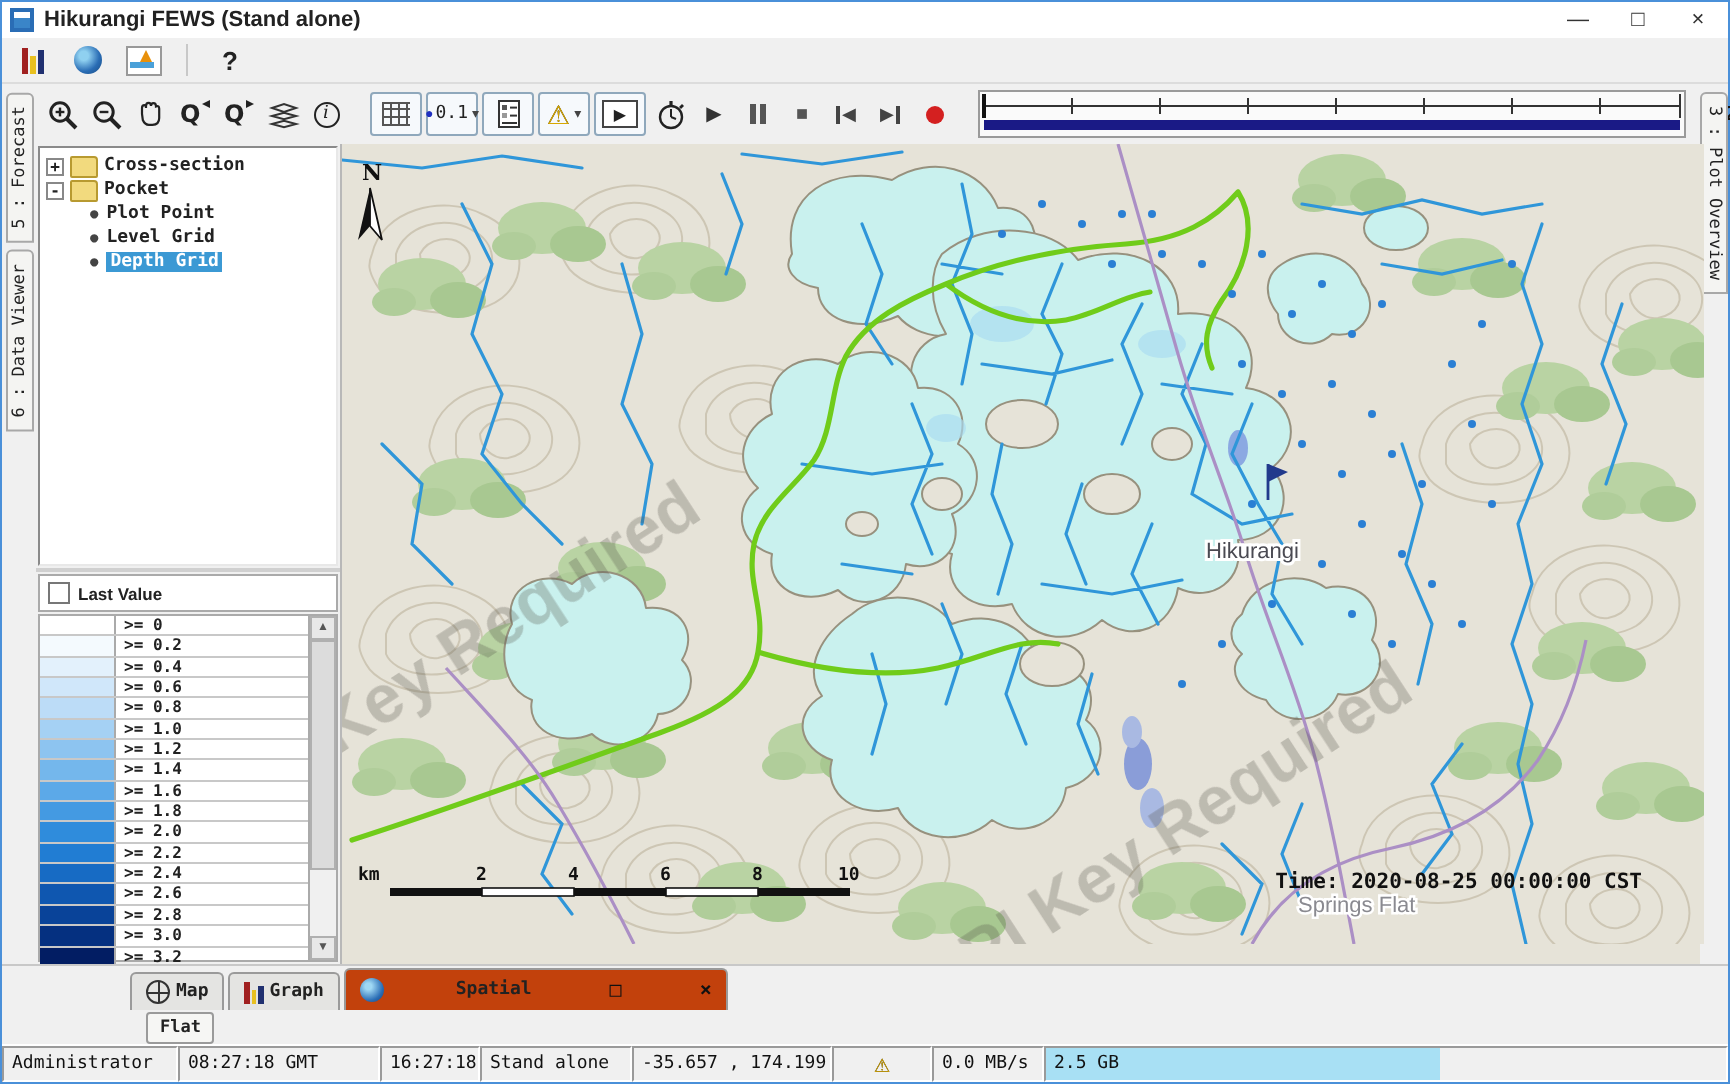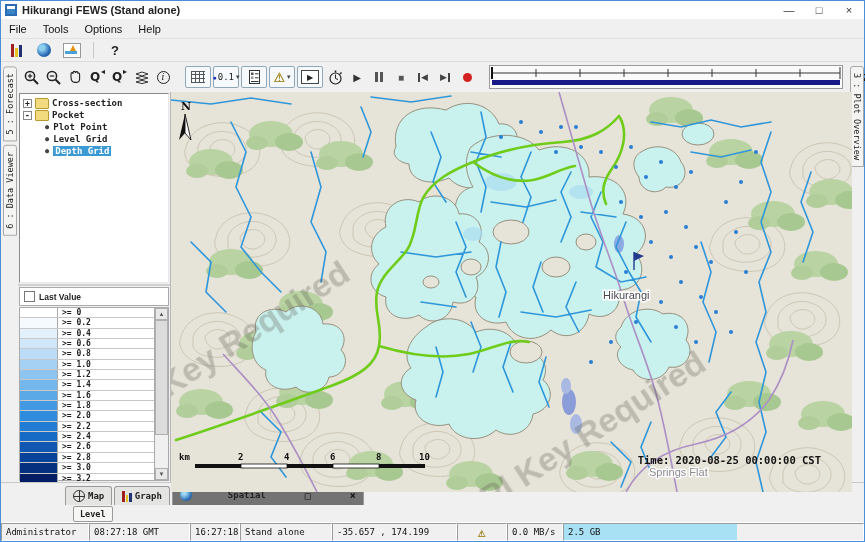--- a/index.html
+++ b/index.html
@@ -93,21 +93,21 @@
   .scroll-btn{width:13px;height:12px;background:#e8e8e8;border:1px solid #b0b0b0;font-size:6px;color:#555;display:flex;align-items:center;justify-content:center;box-sizing:border-box;}
   .scroll-track{flex:1;width:13px;position:relative;}
   .scroll-thumb{position:absolute;top:0;left:0;width:13px;height:78%;background:#dcdcdc;border:1px solid #b0b0b0;box-sizing:border-box;}
 
   .map-area{flex:1;position:relative;min-width:0;background:#e6e3d8;}
   .map-area svg{display:block;}
 
   
   .tabbar{height:22px;background:#f0f0f0;display:flex;align-items:flex-end;padding-left:64px;gap:2px;flex:0 0 auto;border-top:1px solid #c8c8c8;}
   .btab{display:flex;align-items:center;gap:3px;height:18px;padding:0 7px;border:1px solid #9a9a9a;border-bottom:none;border-radius:3px 3px 0 0;background:#e4e4e2;font-family:"DejaVu Sans Mono",monospace;font-size:9px;font-weight:bold;color:#222;}
-  .btab.active{background:#737373;height:20px;gap:36px;}
+  .btab.active{background:#c2410c;height:20px;gap:36px;}
   .mini-globe-wire{width:12px;height:12px;border-radius:50%;border:1px solid #333;background:
     linear-gradient(#333,#333) 50% 0/1px 12px no-repeat,
     linear-gradient(#333,#333) 0 50%/12px 1px no-repeat;box-sizing:border-box;}
   .mini-bars{display:flex;align-items:flex-end;gap:1px;height:11px;}
   .mini-bars i{display:block;width:2.5px;}
   .mini-bars i:nth-child(1){height:11px;background:#a02020;}
   .mini-bars i:nth-child(2){height:7px;background:#e8c020;}
   .mini-bars i:nth-child(3){height:9px;background:#203070;}
   .mini-globe-blue{width:12px;height:12px;border-radius:50%;background:radial-gradient(circle at 35% 35%,#9fd8f4 15%,#2a6db5 65%,#173f6e 100%);}
   .tab-ctl{font-size:10px;color:#111;margin-left:3px;}
@@ -128,26 +128,20 @@
   <div class="titlebar">
     <span class="app-icon"></span>
     <span class="title-text">Hikurangi FEWS  (Stand alone)</span>
     <span class="win-controls">
       <span class="win-btn">—</span>
       <span class="win-btn">□</span>
       <span class="win-btn">×</span>
     </span>
   </div>
 
-  <div class="menubar">
-    <span class="menu-item">File</span>
-    <span class="menu-item">Tools</span>
-    <span class="menu-item">Options</span>
-    <span class="menu-item">Help</span>
-  </div>
 
   <div class="toolbar1">
     <span class="tb-btn">
         <span class="bars-icon">
           <i></i>
           <i></i>
           <i></i>
         </span>
       </span>
     <span class="tb-btn">
@@ -591,28 +585,28 @@
       <span>Graph</span>
     </span>
     <span class="btab active">
       <span class="mini-globe-blue"></span>
       <span>Spatial</span>
       <span class="tab-ctl">□</span>
       <span class="tab-ctl">×</span>
     </span>
   </div>
   <div class="logsrow">
-    <span class="logs-btn">Level</span>
+    <span class="logs-btn">Flat</span>
   </div>
 
   <div class="statusbar">
     <span class="seg" style="width:88px">Administrator</span>
     <span class="seg" style="width:101px">08:27:18 GMT</span>
     <span class="seg" style="width:50px">16:27:18 CST</span>
-    <span class="seg" style="width:92px">Stand alone</span>
-    <span class="seg" style="width:125px">-35.657 , 174.199</span>
+    <span class="seg" style="width:76px">Stand alone</span>
+    <span class="seg" style="width:100px">-35.657 , 174.199</span>
     <span class="seg warn-seg" style="width:50px">
         <span class="warn-glyph">⚠</span>
       </span>
     <span class="seg" style="width:56px">0.0 MB/s</span>
     <span class="seg mem" style="flex:1">2.5 GB</span>
   </div>
 </div>
 
 </body></html>

